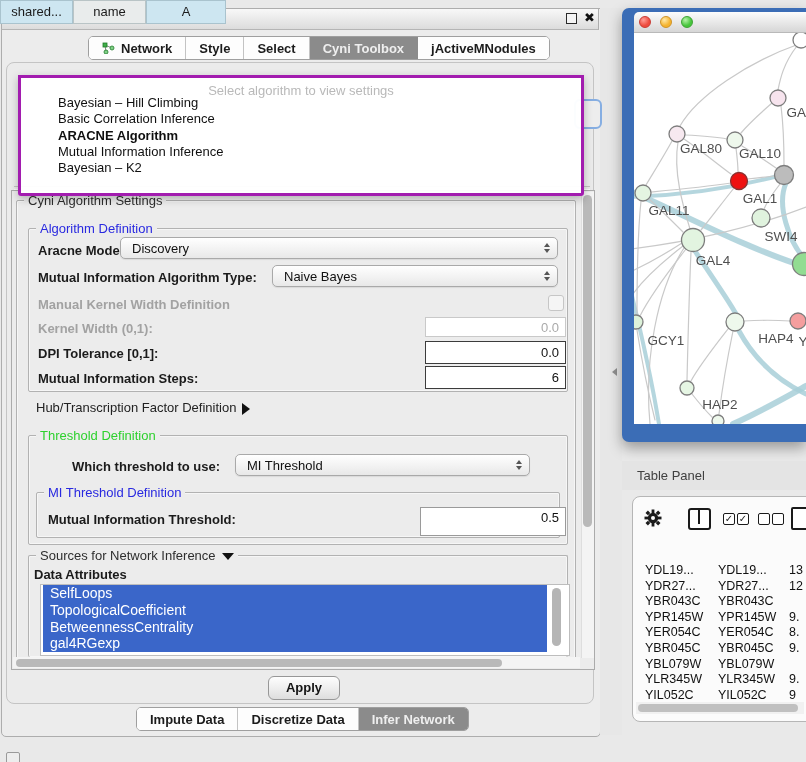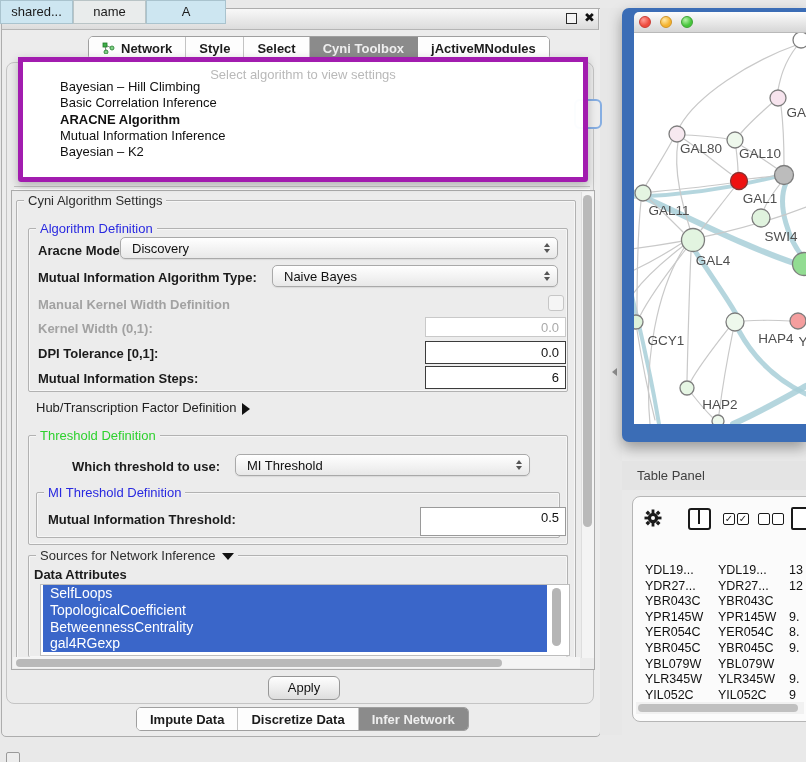--- a/index.html
+++ b/index.html
@@ -35,22 +35,22 @@
   #bottom-tabs{left:136px;top:707px;}
   .net-icon{width:13px;height:12px;margin-right:6px;display:inline-block;}
 
   
   .outer-panel{left:6px;top:62px;width:586px;height:640px;background:#ebebeb;
       border:1px solid #c4c4c4;border-radius:8px;}
   .etch{left:14px;top:186px;width:576px;height:2px;
       border-top:1px solid #c0c0c0;border-bottom:1px solid #fafafa;}
 
   
-  .popup{left:18px;top:57px;width:560px;height:115px;background:rgba(255,255,255,.97);
-      border:5px solid #a21caf;border-radius:0 0 3px 3px;
+  .popup{left:18px;top:75px;width:560px;height:115px;background:rgba(255,255,255,.97);
+      border:3px solid #a21caf;border-radius:0 0 3px 3px;
       box-shadow:0 3px 8px rgba(0,0,0,.25);z-index:30;}
   .pop-ph{position:absolute;left:0;top:5px;width:100%;text-align:center;
       font-size:13px;color:#b9b9b9;}
   .pop-item{position:absolute;left:5px;font-size:13px;color:#101010;height:16px;line-height:16px;margin-left:32px;}
   .pop-item.bold{font-weight:bold;}
   .ghost-combo{left:574px;top:99px;width:24px;height:26px;border:2px solid #86aee2;
       border-radius:6px;background:#ededed;z-index:5;}
 
   
   .scrollpane{left:11px;top:190px;width:584px;height:480px;background:#ececec;
@@ -90,21 +90,21 @@
       background:#3a66c9;margin:0 22px 0 2px;padding-left:7px;}
   .list-vthumb{left:552px;top:588px;width:9px;height:58px;background:#b5b5b5;border-radius:5px;}
 
   .vscroll{left:581px;top:192px;width:12px;height:466px;background:#f4f4f4;border-left:1px solid #dedede;}
   .vthumb{left:582.5px;top:195px;width:9px;height:332px;background:#b9b9b9;border-radius:5px;}
   .hscroll{left:13px;top:657px;width:567px;height:11px;background:#f4f4f4;}
   .hthumb{left:16px;top:659px;width:486px;height:8px;background:#b9b9b9;border-radius:4px;}
 
   .apply-btn{left:268px;top:676px;width:70px;height:22px;
       background:linear-gradient(#fefefe,#dedede);border:1px solid #979797;border-radius:6px;
-      font-size:13px;color:#141414;text-align:center;line-height:21px;}
+      font-size:13px;color:#141414;text-align:center;line-height:21px;font-weight:bold;}
 
   
   .netwin{left:622px;top:8px;width:184px;height:434px;background:#3b6db6;
       border-radius:7px 0 0 7px;box-shadow:0 6px 14px rgba(0,0,0,.35);}
   .net-titlebar{left:634px;top:12px;width:172px;height:21px;
       background:linear-gradient(#fcfcfc,#d6d6d6);border-radius:5px 0 0 0;
       border-bottom:1px solid #b9b9b9;box-sizing:border-box;}
   .light{width:12px;height:12px;border-radius:50%;top:16px;box-sizing:border-box;}
   .light.red{left:639px;background:radial-gradient(circle at 35% 30%,#ff9d96,#ee4b3e 60%);border:1px solid #c93a32;}
   .light.yellow{left:660px;background:radial-gradient(circle at 35% 30%,#ffe9a8,#f5b32e 60%);border:1px solid #cf9325;}

